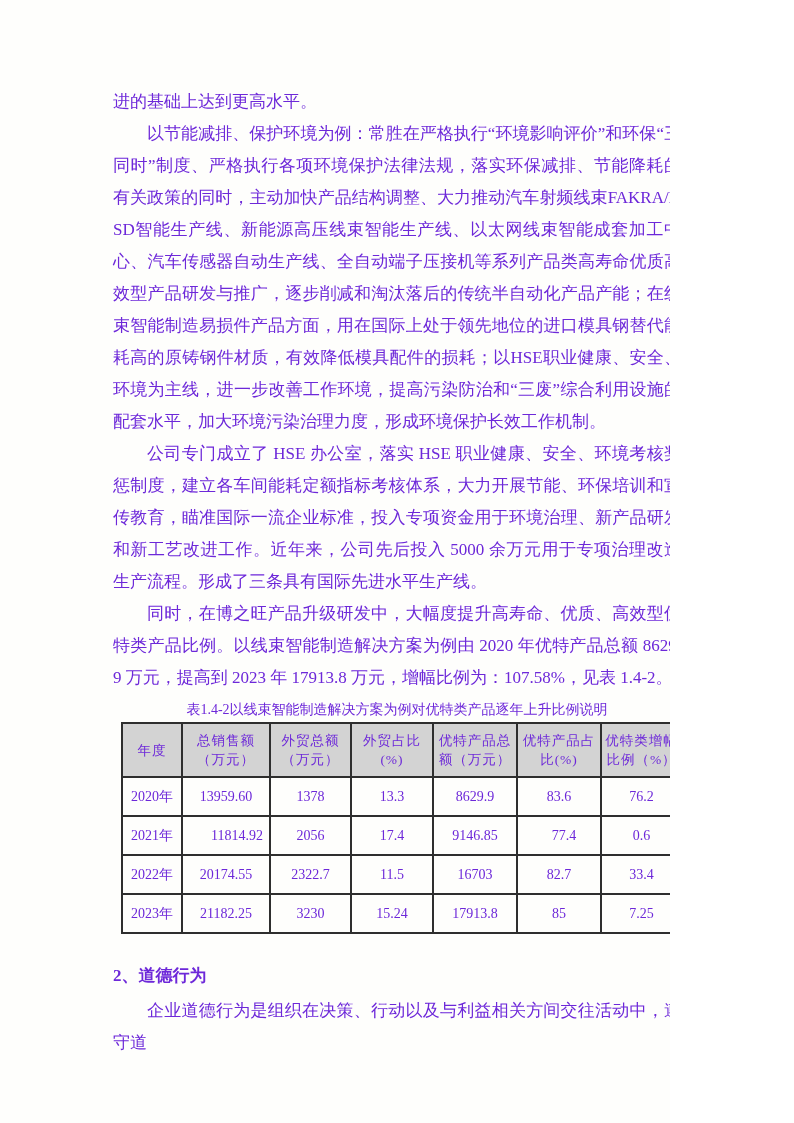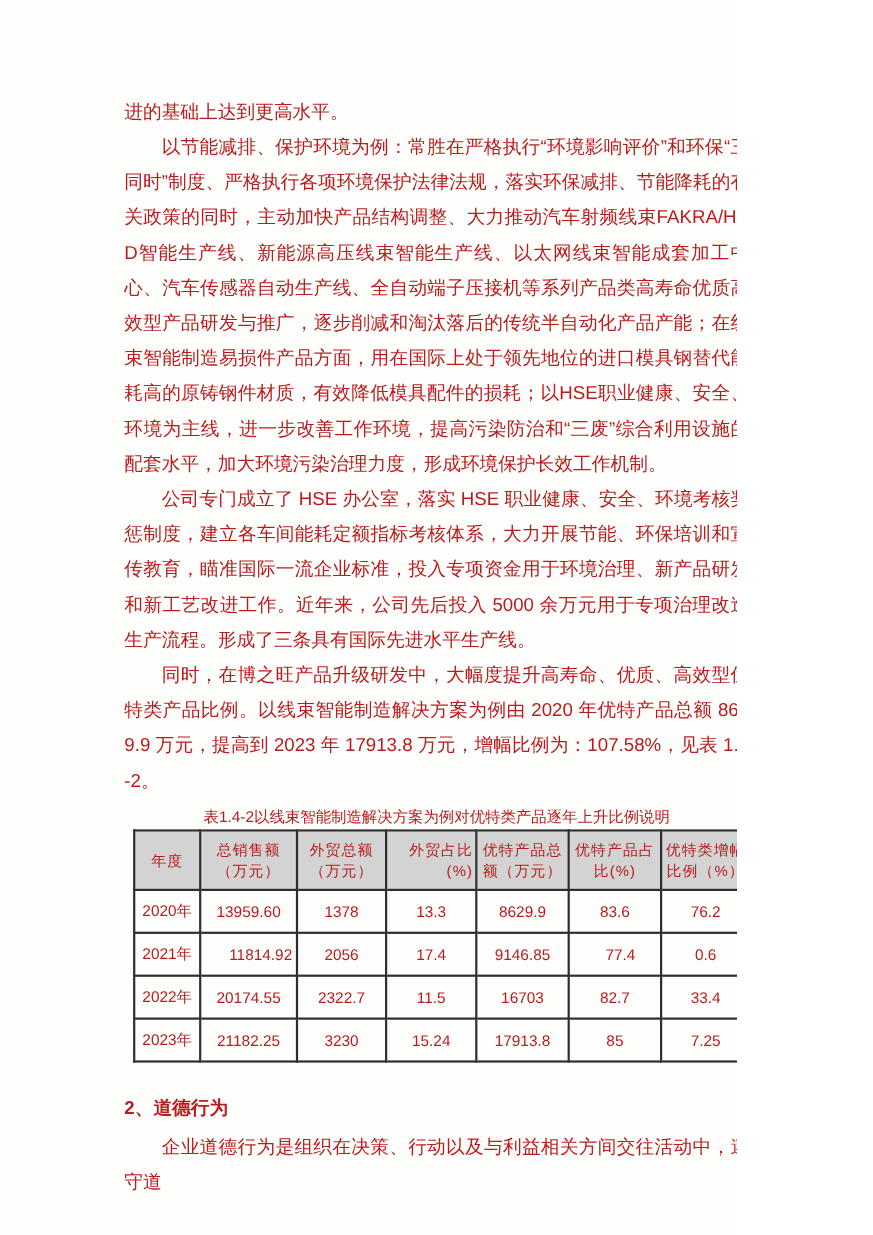--- a/index.html
+++ b/index.html
@@ -6,22 +6,22 @@
     margin: 0;
     padding: 0;
     background: #ffffff;
   }
   .page {
     position: relative;
     width: 670px;
     height: 1123px;
     background: #fefefc;
     overflow: hidden;
-    font-family: Liberation Sans, sans-serif;
-    color: #b91c1c;
+    font-family: Liberation Serif, serif;
+    color: #6d28d9;
   }
   .content {
     position: absolute;
     left: 113px;
     top: 86px;
     width: 568px;
   }
   p.body-para {
     font-size: 17px;
     line-height: 32px;
@@ -97,21 +97,21 @@
           <col style="width: 82px;">
           <col style="width: 84px;">
           <col style="width: 84px;">
           <col style="width: 81px;">
         </colgroup>
       <thead>
         <tr>
             <th style="background: rgb(211, 211, 211); border-color: rgb(46, 46, 46);">年度</th>
             <th style="background: rgb(211, 211, 211); border-color: rgb(46, 46, 46);">总销售额（万元）</th>
             <th style="background: rgb(211, 211, 211); border-color: rgb(46, 46, 46);">外贸总额（万元）</th>
-            <th style="background: rgb(211, 211, 211); border-color: rgb(46, 46, 46); text-align: right;">外贸占比(%)</th>
+            <th style="background: rgb(211, 211, 211); border-color: rgb(46, 46, 46);">外贸占比(%)</th>
             <th style="background: rgb(211, 211, 211); border-color: rgb(46, 46, 46);">优特产品总额（万元）</th>
             <th style="background: rgb(211, 211, 211); border-color: rgb(46, 46, 46);">优特产品占比(%)</th>
             <th style="background: rgb(211, 211, 211); border-color: rgb(46, 46, 46);">优特类增幅比例（%）</th>
           </tr>
       </thead>
       <tbody>
           <tr>
             <td style="border-color: rgb(46, 46, 46);">2020年</td>
             <td style="border-color: rgb(46, 46, 46);">13959.60</td>
             <td style="border-color: rgb(46, 46, 46);">1378</td>

